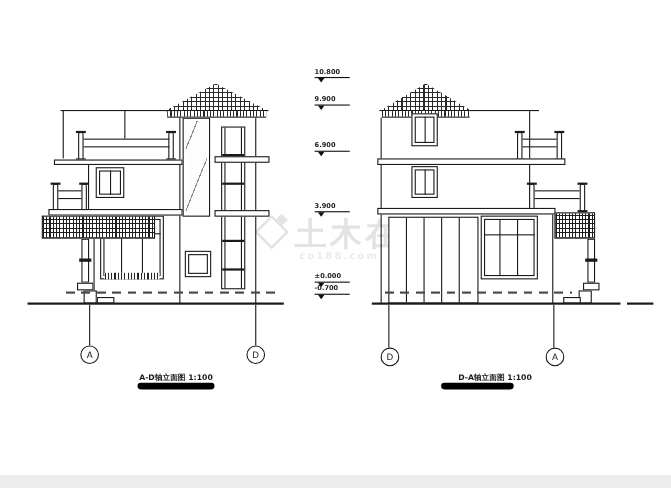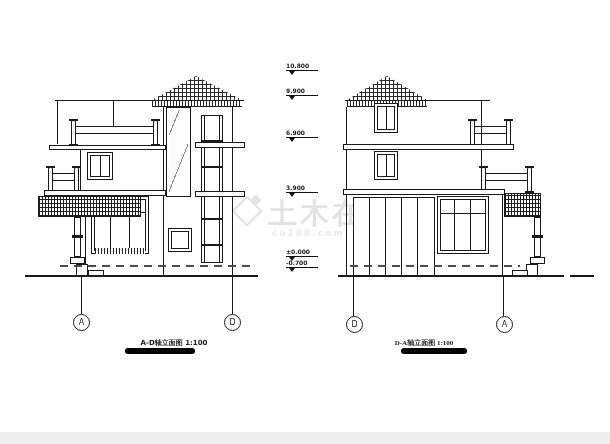--- a/index.html
+++ b/index.html
@@ -123,21 +123,21 @@
     <div class="ln" style="left:25px;top:275px;width:233px;height:2px;"></div>
     <div class="ln" style="left:81px;top:277px;width:1px;height:37px;"></div>
     <div class="ln" style="left:232px;top:277px;width:1px;height:37px;"></div>
     <div class="bubble" style="left:73px;top:314px;">
         <span>A</span>
       </div>
     <div class="bubble" style="left:224px;top:314px;">
         <span>D</span>
       </div>
 
-    <div class="caption" style="left:119px;top:339px;">A-D轴立面图 1:100</div>
+    <div class="caption" style="left:105px;top:339px;">A-D轴立面图 1:100</div>
     <div class="tbar" style="left:125px;top:348px;width:70px;"></div>
   </div>
 
   <div>
     <div class="marker" style="top:62px;">
       <span class="t">10.800</span>
       <span class="l"></span>
       <span class="tri"></span>
     </div>
     <div class="marker" style="top:87px;">
@@ -232,18 +232,18 @@
     <div class="ln" style="left:570px;top:275px;width:24px;height:2px;"></div>
     <div class="ln" style="left:353px;top:277px;width:1px;height:39px;"></div>
     <div class="ln" style="left:503px;top:277px;width:1px;height:39px;"></div>
     <div class="bubble" style="left:346px;top:316px;">
         <span>D</span>
       </div>
     <div class="bubble" style="left:496px;top:316px;">
         <span>A</span>
       </div>
 
-    <div class="caption" style="left:369px;top:339px;font-family:Liberation Serif, serif;">D-A轴立面图 1:100</div>
+    <div class="caption" style="left:395px;top:339px;">D-A轴立面图 1:100</div>
     <div class="tbar" style="left:401px;top:348px;width:66px;"></div>
   </div>
 
   <div style="position:absolute;left:0;top:432px;width:610px;height:12px;background:#ededed;"></div>
 </div>
 
 </body></html>

